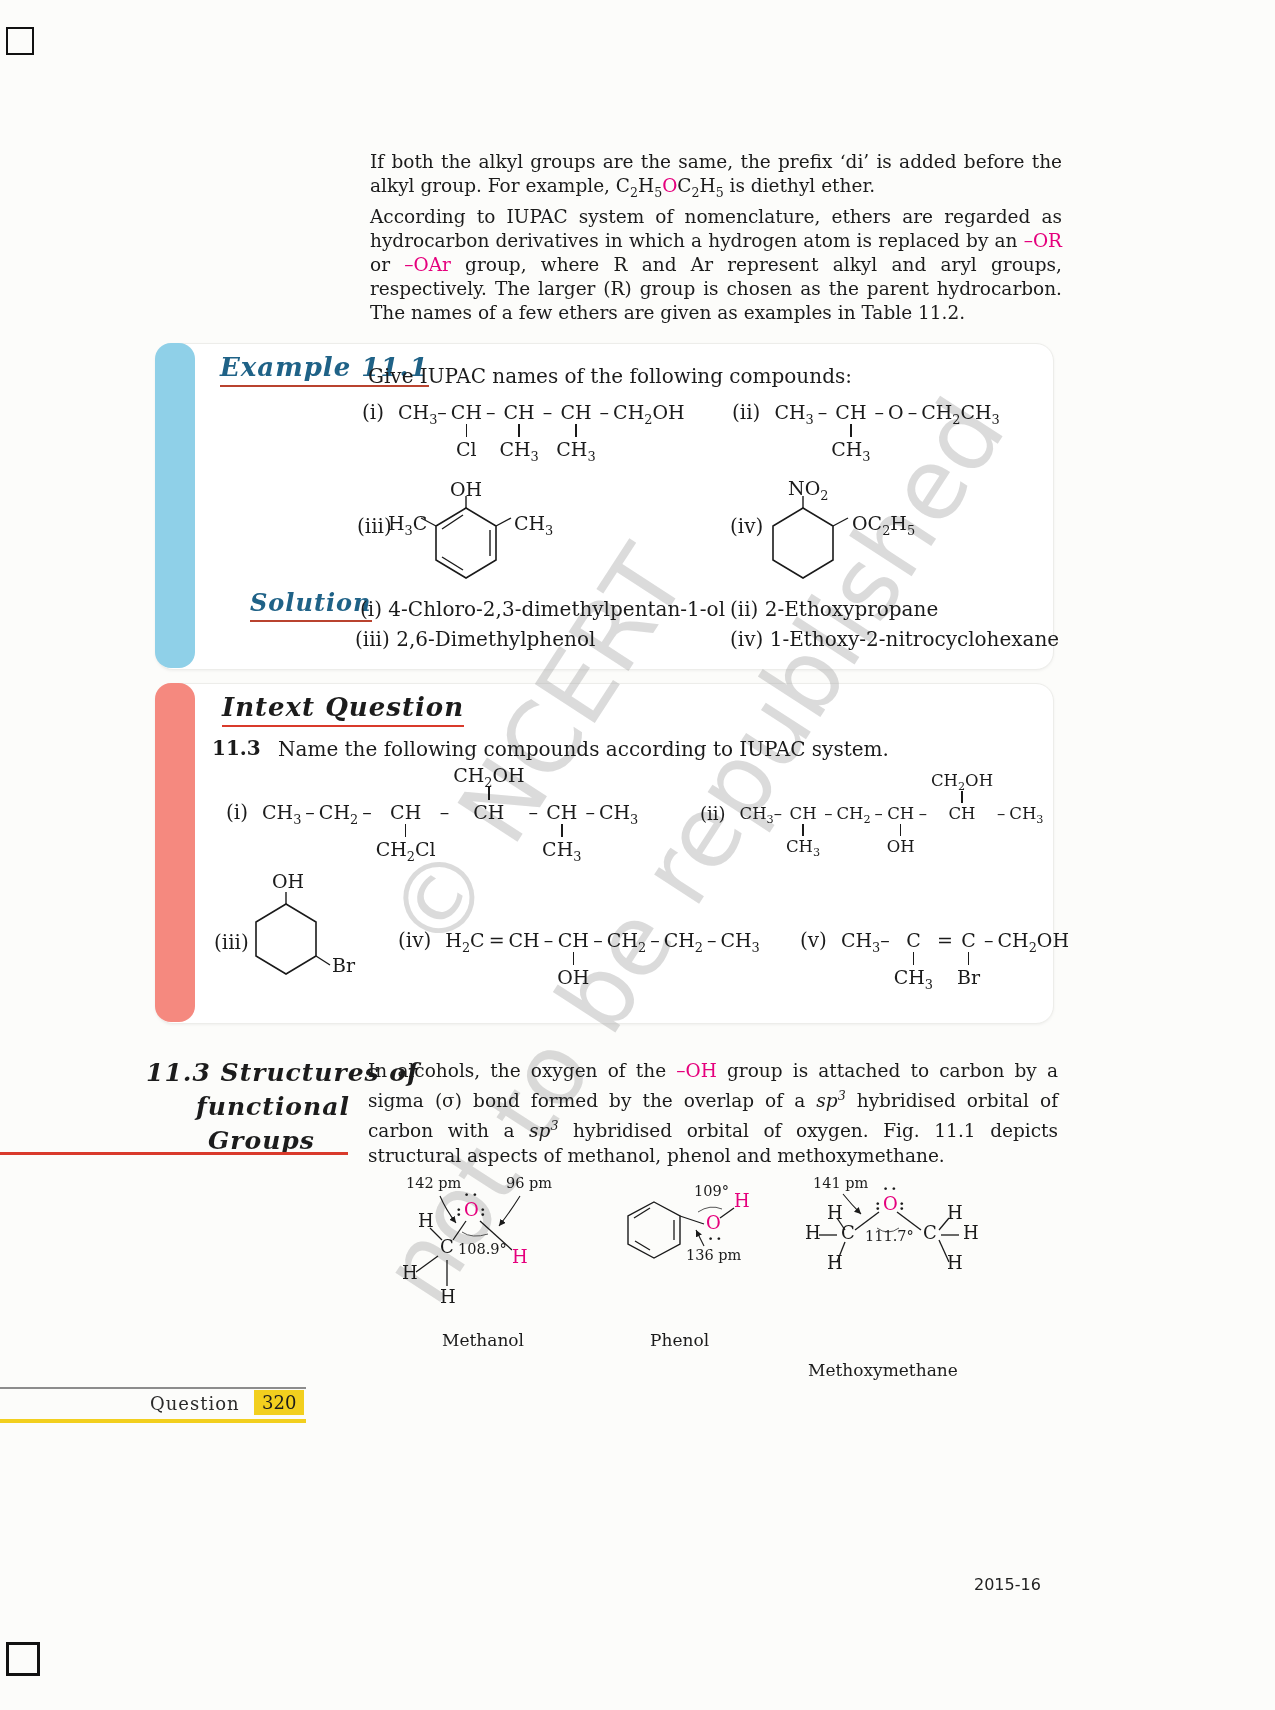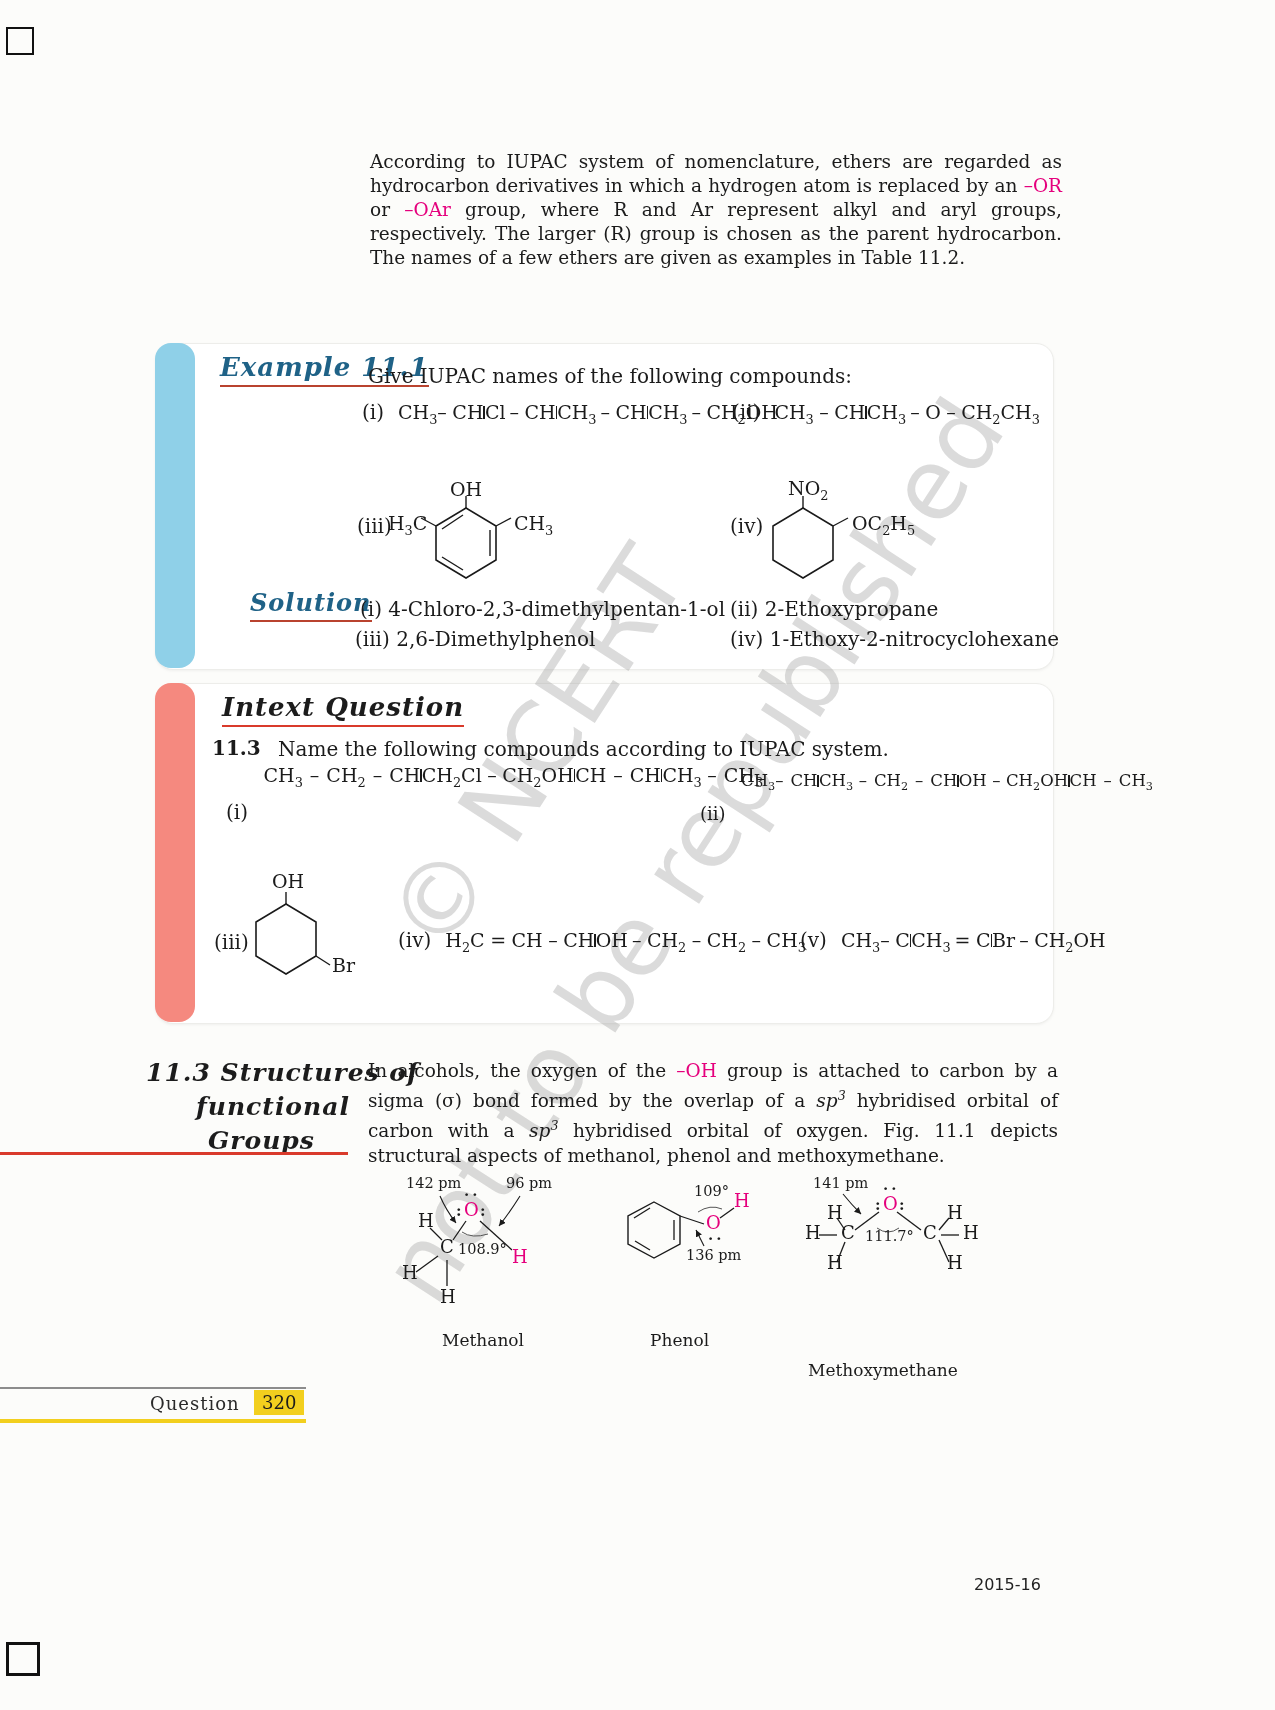--- a/index.html
+++ b/index.html
@@ -35,21 +35,21 @@
   .script-label.blue{color:var(--script-blue);border-bottom-color:#b9432f;}
   .script-label.black{color:#1c1c1c;}
   .script-plain{position:absolute;font-style:italic;font-weight:600;font-size:25px;letter-spacing:1px;white-space:nowrap;color:#1c1c1c;}
 
   .q-num{font-weight:bold;font-size:20px;}
   .item-label{font-size:20px;white-space:nowrap;}
 
   
   .cmp-row{position:absolute;display:flex;align-items:flex-start;gap:12px;}
   .compound{display:inline-flex;align-items:flex-start;}
-  .cunit{display:inline-flex;flex-direction:row;align-items:center;margin:0 2px;}
+  .cunit{display:inline-flex;flex-direction:column;align-items:center;margin:0 2px;}
   .cmain,.catt{height:24px;line-height:24px;font-size:19px;white-space:nowrap;}
   .cbond{width:1.5px;height:13px;background:transparent;}
   .cbond.on{background:#1a1a1a;}
   .small .cmain,.small .catt{height:21px;line-height:21px;font-size:16.5px;}
   .small .cbond{height:12px;}
   sub{font-size:0.68em;}
   sup{font-size:0.68em;}
 
   .frm{font-size:19px;white-space:nowrap;}
 
@@ -99,20 +99,21 @@
 
   <div class="watermark">
     <div>© NCERT</div>
     <div>not to be republished</div>
   </div>
 
   <div class="crop-mark" style="left:6px;top:27px;width:24px;height:24px"></div>
   <div class="crop-mark" style="left:6px;top:1642px;width:28px;height:28px;border-width:3px"></div>
 
   <div class="intro">
+    <div><span>If both the alkyl groups are the same, the prefix ‘di’ is added before the alkyl group. For example, C<sub>2</sub>H<sub>5</sub></span><span class="magenta">O</span><span>C<sub>2</sub>H<sub>5</sub> is diethyl ether.</span></div>
     <div><span>According to IUPAC system of nomenclature, ethers are regarded as hydrocarbon derivatives in which a hydrogen atom is replaced by an </span><span class="magenta">–OR</span><span> or </span><span class="magenta">–OAr</span><span> group, where R and Ar represent alkyl and aryl groups, respectively. The larger (R) group is chosen as the parent hydrocarbon. The names of a few ethers are given as examples in Table 11.2.</span></div>
   </div>
 
   <div class="script-label blue underlined" style="left:220px;top:352px">Example 11.1</div>
   <div class="body-text" style="left:368px;top:363px">Give IUPAC names of the following compounds:</div>
 
   <div class="cmp-row" style="left:362px;top:400px">
     <span class="item-label">(i)</span>
     <span class="compound">
         <span class="cunit">

